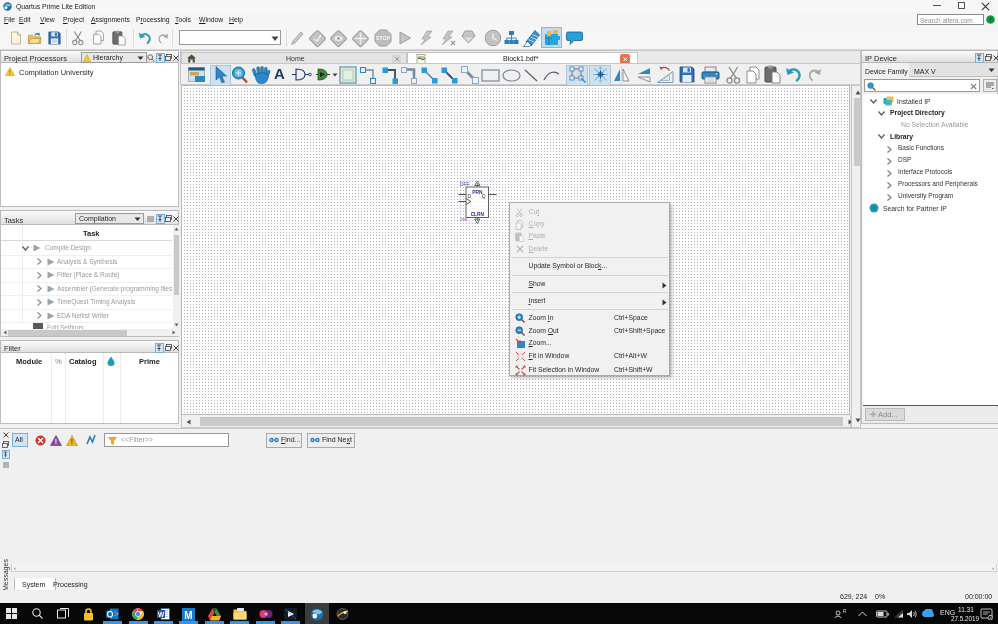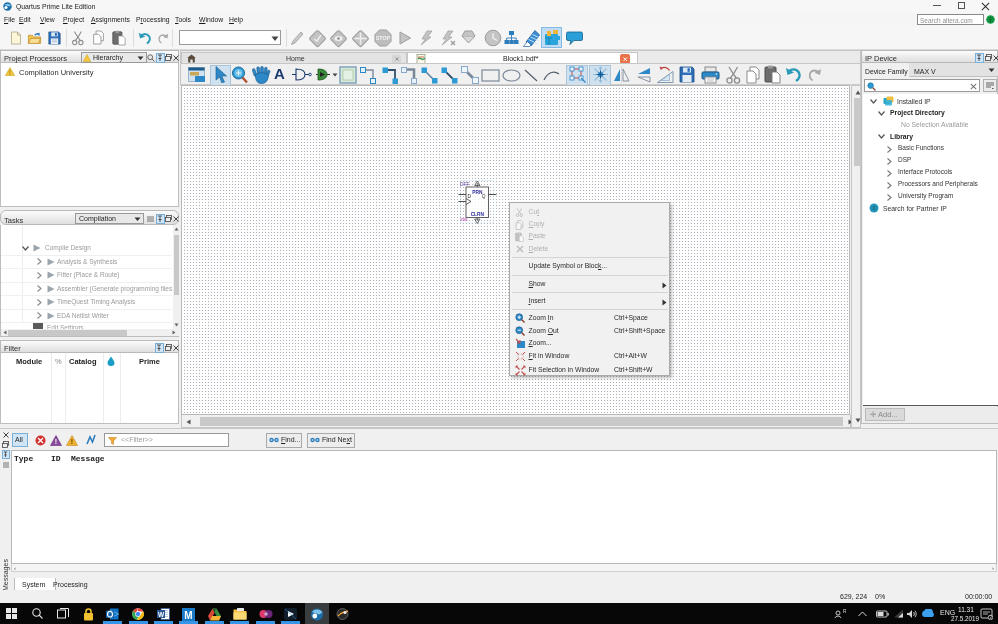--- a/index.html
+++ b/index.html
@@ -204,21 +204,21 @@
     </svg>
 </div>
 <div class="abs" style="left:0;top:63px;width:179px;height:144px;background:#fff;border:1px solid #bdbdbd;border-top:none;">
   <svg class="abs" style="left:4px;top:4px;" width="10" height="9" viewBox="0 0 10 9">
       <path d="M5 0.5 L9.6 8.5 H0.4 Z" fill="#f5c63c" stroke="#caa21f" stroke-width="0.6"></path>
       <text x="5" y="7.6" font-size="6.5" text-anchor="middle" fill="#7a5c00">!</text>
     </svg>
   <span class="abs" style="left:18px;top:5px;font-size:7.5px;color:#2b2b2b;">Compilation University</span>
 </div>
 
-<div class="abs hdr" style="left:0;top:210px;width:179px;height:15px;border-radius:6px;">
+<div class="abs hdr" style="left:0;top:210px;width:179px;height:15px;">
   <span class="abs paneltitle" style="left:3px;top:5px;">Tasks</span>
   <span class="abs" style="left:74px;top:2px;width:69px;height:11px;background:#e8e8e8;border:1px solid #9a9a9a;"></span>
   <span class="abs" style="left:78px;top:4px;font-size:7px;color:#222;">Compilation</span>
   <svg class="abs" style="left:133px;top:6px;" width="7" height="5" viewBox="0 0 7 5">
       <path d="M0.5 0.5 L3.5 4 L6.5 0.5 Z" fill="#333"></path>
     </svg>
   <svg class="abs" style="left:146px;top:5px;" width="7" height="6" viewBox="0 0 7 6">
       <path d="M0 1 H7 M0 3 H7 M0 5 H7" stroke="#666" stroke-width="0.9"></path>
     </svg>
   <span class="abs" style="left:154.5px;top:2.5px;width:9px;height:10px;background:#cfe4f5;border:1px solid #7ab0d8;"></span>
@@ -227,20 +227,23 @@
     </svg>
   <svg class="abs" style="left:164px;top:4px;" width="7" height="7" viewBox="0 0 7 7">
       <rect x="1.5" y="0.5" width="5" height="4" fill="none" stroke="#444" stroke-width="0.8"></rect>
       <rect x="0.5" y="2.5" width="5" height="4" fill="#eee" stroke="#444" stroke-width="0.8"></rect>
     </svg>
   <svg class="abs" style="left:172px;top:4.5px;" width="6" height="6" viewBox="0 0 6 6">
       <path d="M0.5 0.5 L5.5 5.5 M5.5 0.5 L0.5 5.5" stroke="#444" stroke-width="1"></path>
     </svg>
 </div>
 <div class="abs" id="tasks" style="left:0;top:225px;width:179px;height:112px;background:#fff;border:1px solid #bdbdbd;border-top:none;">
+  <div class="abs" style="left:0;top:0;width:171px;height:16px;border-bottom:1px solid #d8d8d8;">
+    <span class="abs" style="left:82px;top:4px;font-size:7.5px;font-weight:bold;color:#222;">Task</span>
+  </div>
   <div class="abs" style="left:21px;top:0;width:1px;height:97px;background:#ececec;"></div>
   <div class="abs" id="taskrows" style="left:0;top:16px;width:171px;height:88px;overflow:hidden;">
       <svg class="abs" style="left:21px;top:4.5px;" width="7" height="5" viewBox="0 0 7 5">
         <path d="M0.5 0.5 L3.5 4 L6.5 0.5" stroke="#555" stroke-width="1.2" fill="none"></path>
       </svg>
       <svg class="abs" style="left:32px;top:3.0px;" width="8" height="8" viewBox="0 0 8 8">
         <path d="M0.5 0.5 L7.5 4 L0.5 7.5 Z" fill="#9aa4ac"></path>
       </svg>
       <span class="abs" style="left:44px;top:3.0px;font-size:6.5px;color:#9a9a9a;white-space:nowrap;">Compile Design</span>
       <div class="abs" style="left:0;top:13.5px;width:171px;height:1px;background:#f0f0f0;"></div>
@@ -802,25 +805,20 @@
   <span class="abs" style="left:307px;top:3.5px;width:48px;height:15px;background:#ededed;border:1px solid #aaa;"></span>
   <svg class="abs" style="left:310px;top:7px;" width="10" height="8" viewBox="0 0 10 8">
       <circle cx="2.5" cy="4" r="2.2" fill="#2d7dbd"></circle>
       <circle cx="7.5" cy="4" r="2.2" fill="#2d7dbd"></circle>
       <path d="M4.5 4 H5.5" stroke="#2d7dbd" stroke-width="1.5"></path>
       <circle cx="2.5" cy="4" r="1" fill="#a8d0ea"></circle>
       <circle cx="7.5" cy="4" r="1" fill="#a8d0ea"></circle>
     </svg>
   <span class="abs" style="left:322px;top:7px;font-size:7px;color:#222;">Find Ne<u>x</u>t</span>
 
-  <div class="abs" style="left:11px;top:21px;width:986px;height:114px;background:#fff;border:1px solid #b8b8b8;">
-    <span class="abs" style="left:2px;top:3px;font-family:'Liberation Mono',monospace;font-size:8px;font-weight:bold;color:#222;">Type</span>
-    <span class="abs" style="left:39px;top:3px;font-family:'Liberation Mono',monospace;font-size:8px;font-weight:bold;color:#222;">ID</span>
-    <span class="abs" style="left:59px;top:3px;font-family:'Liberation Mono',monospace;font-size:8px;font-weight:bold;color:#222;">Message</span>
-  </div>
 
   <div class="abs" style="left:11px;top:135px;width:986px;height:8px;background:#f4f4f4;border:1px solid #d0d0d0;border-top:none;">
     <span class="abs" style="left:2px;top:1px;font-size:6px;color:#555;">‹</span>
     <span class="abs" style="right:2px;top:1px;font-size:6px;color:#555;">›</span>
   </div>
 
   <div class="abs" style="left:11px;top:149px;width:986px;height:14px;">
     <span class="abs" style="left:3px;top:0;width:42px;height:13px;background:#fff;border:1px solid #bbb;border-top:none;"></span>
     <span class="abs" style="left:11px;top:3px;font-size:7px;color:#222;">System</span>
     <span class="abs" style="left:42px;top:3px;font-size:7px;color:#222;">Processing</span>

